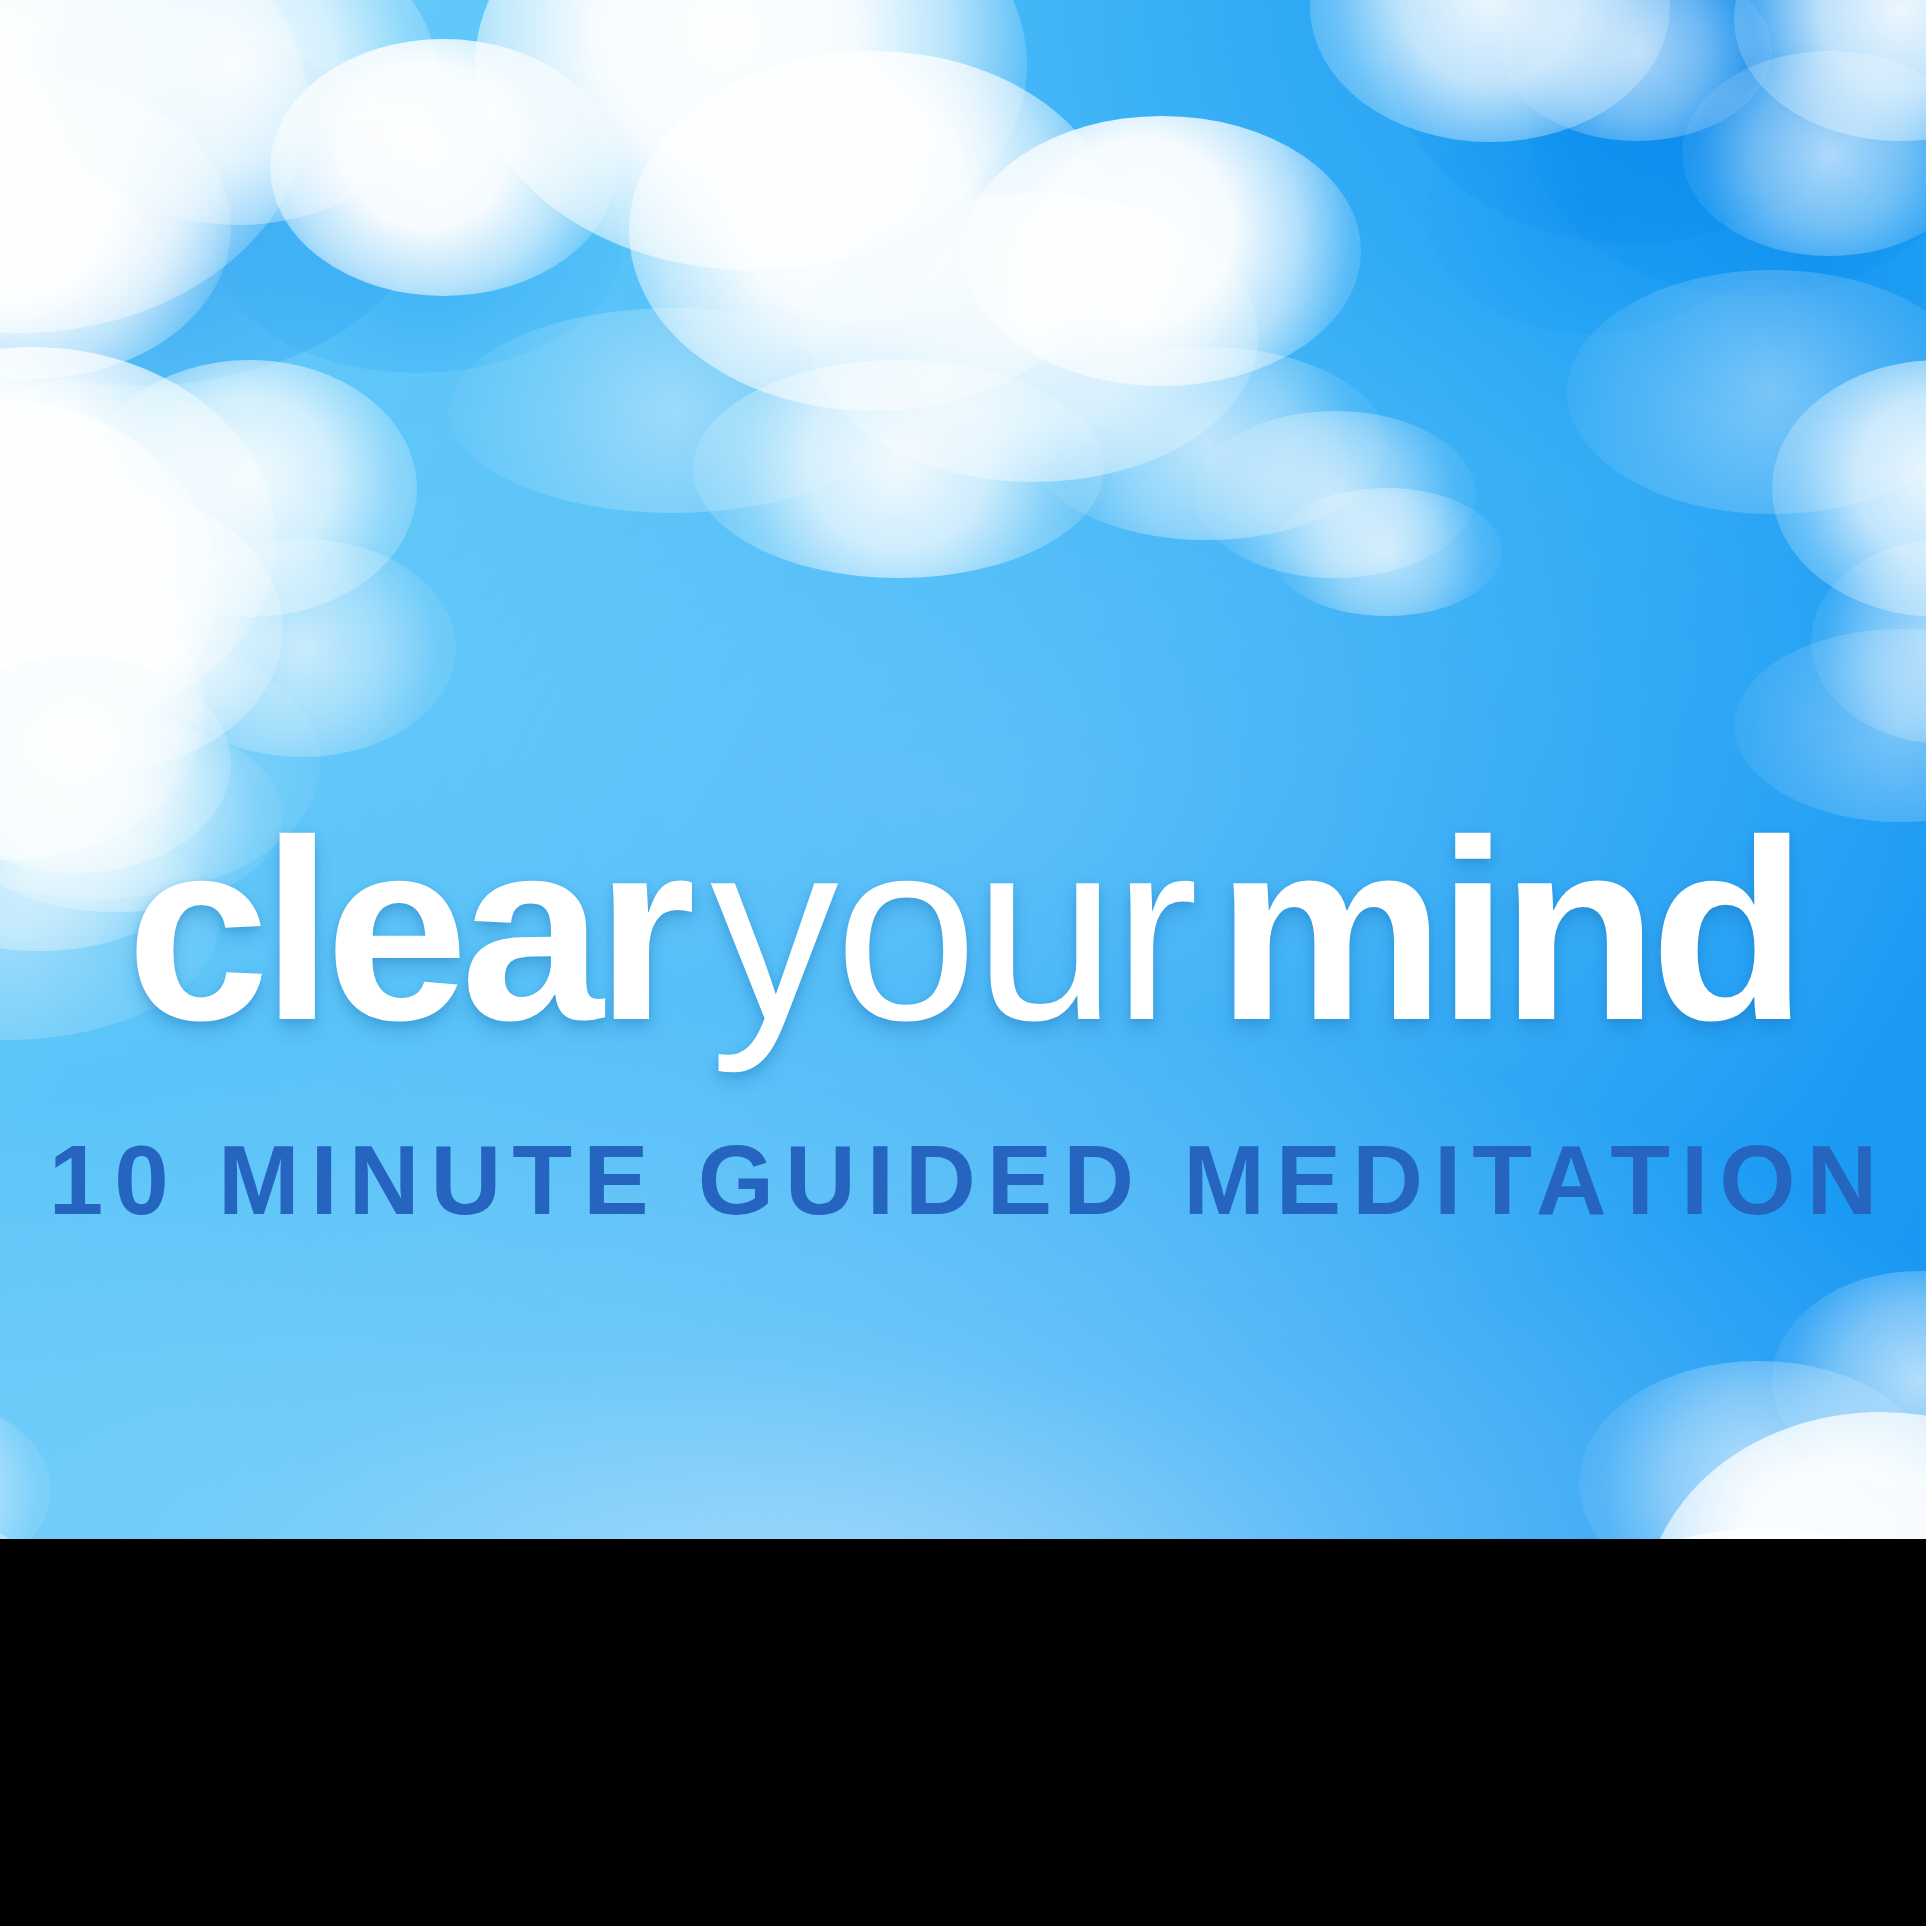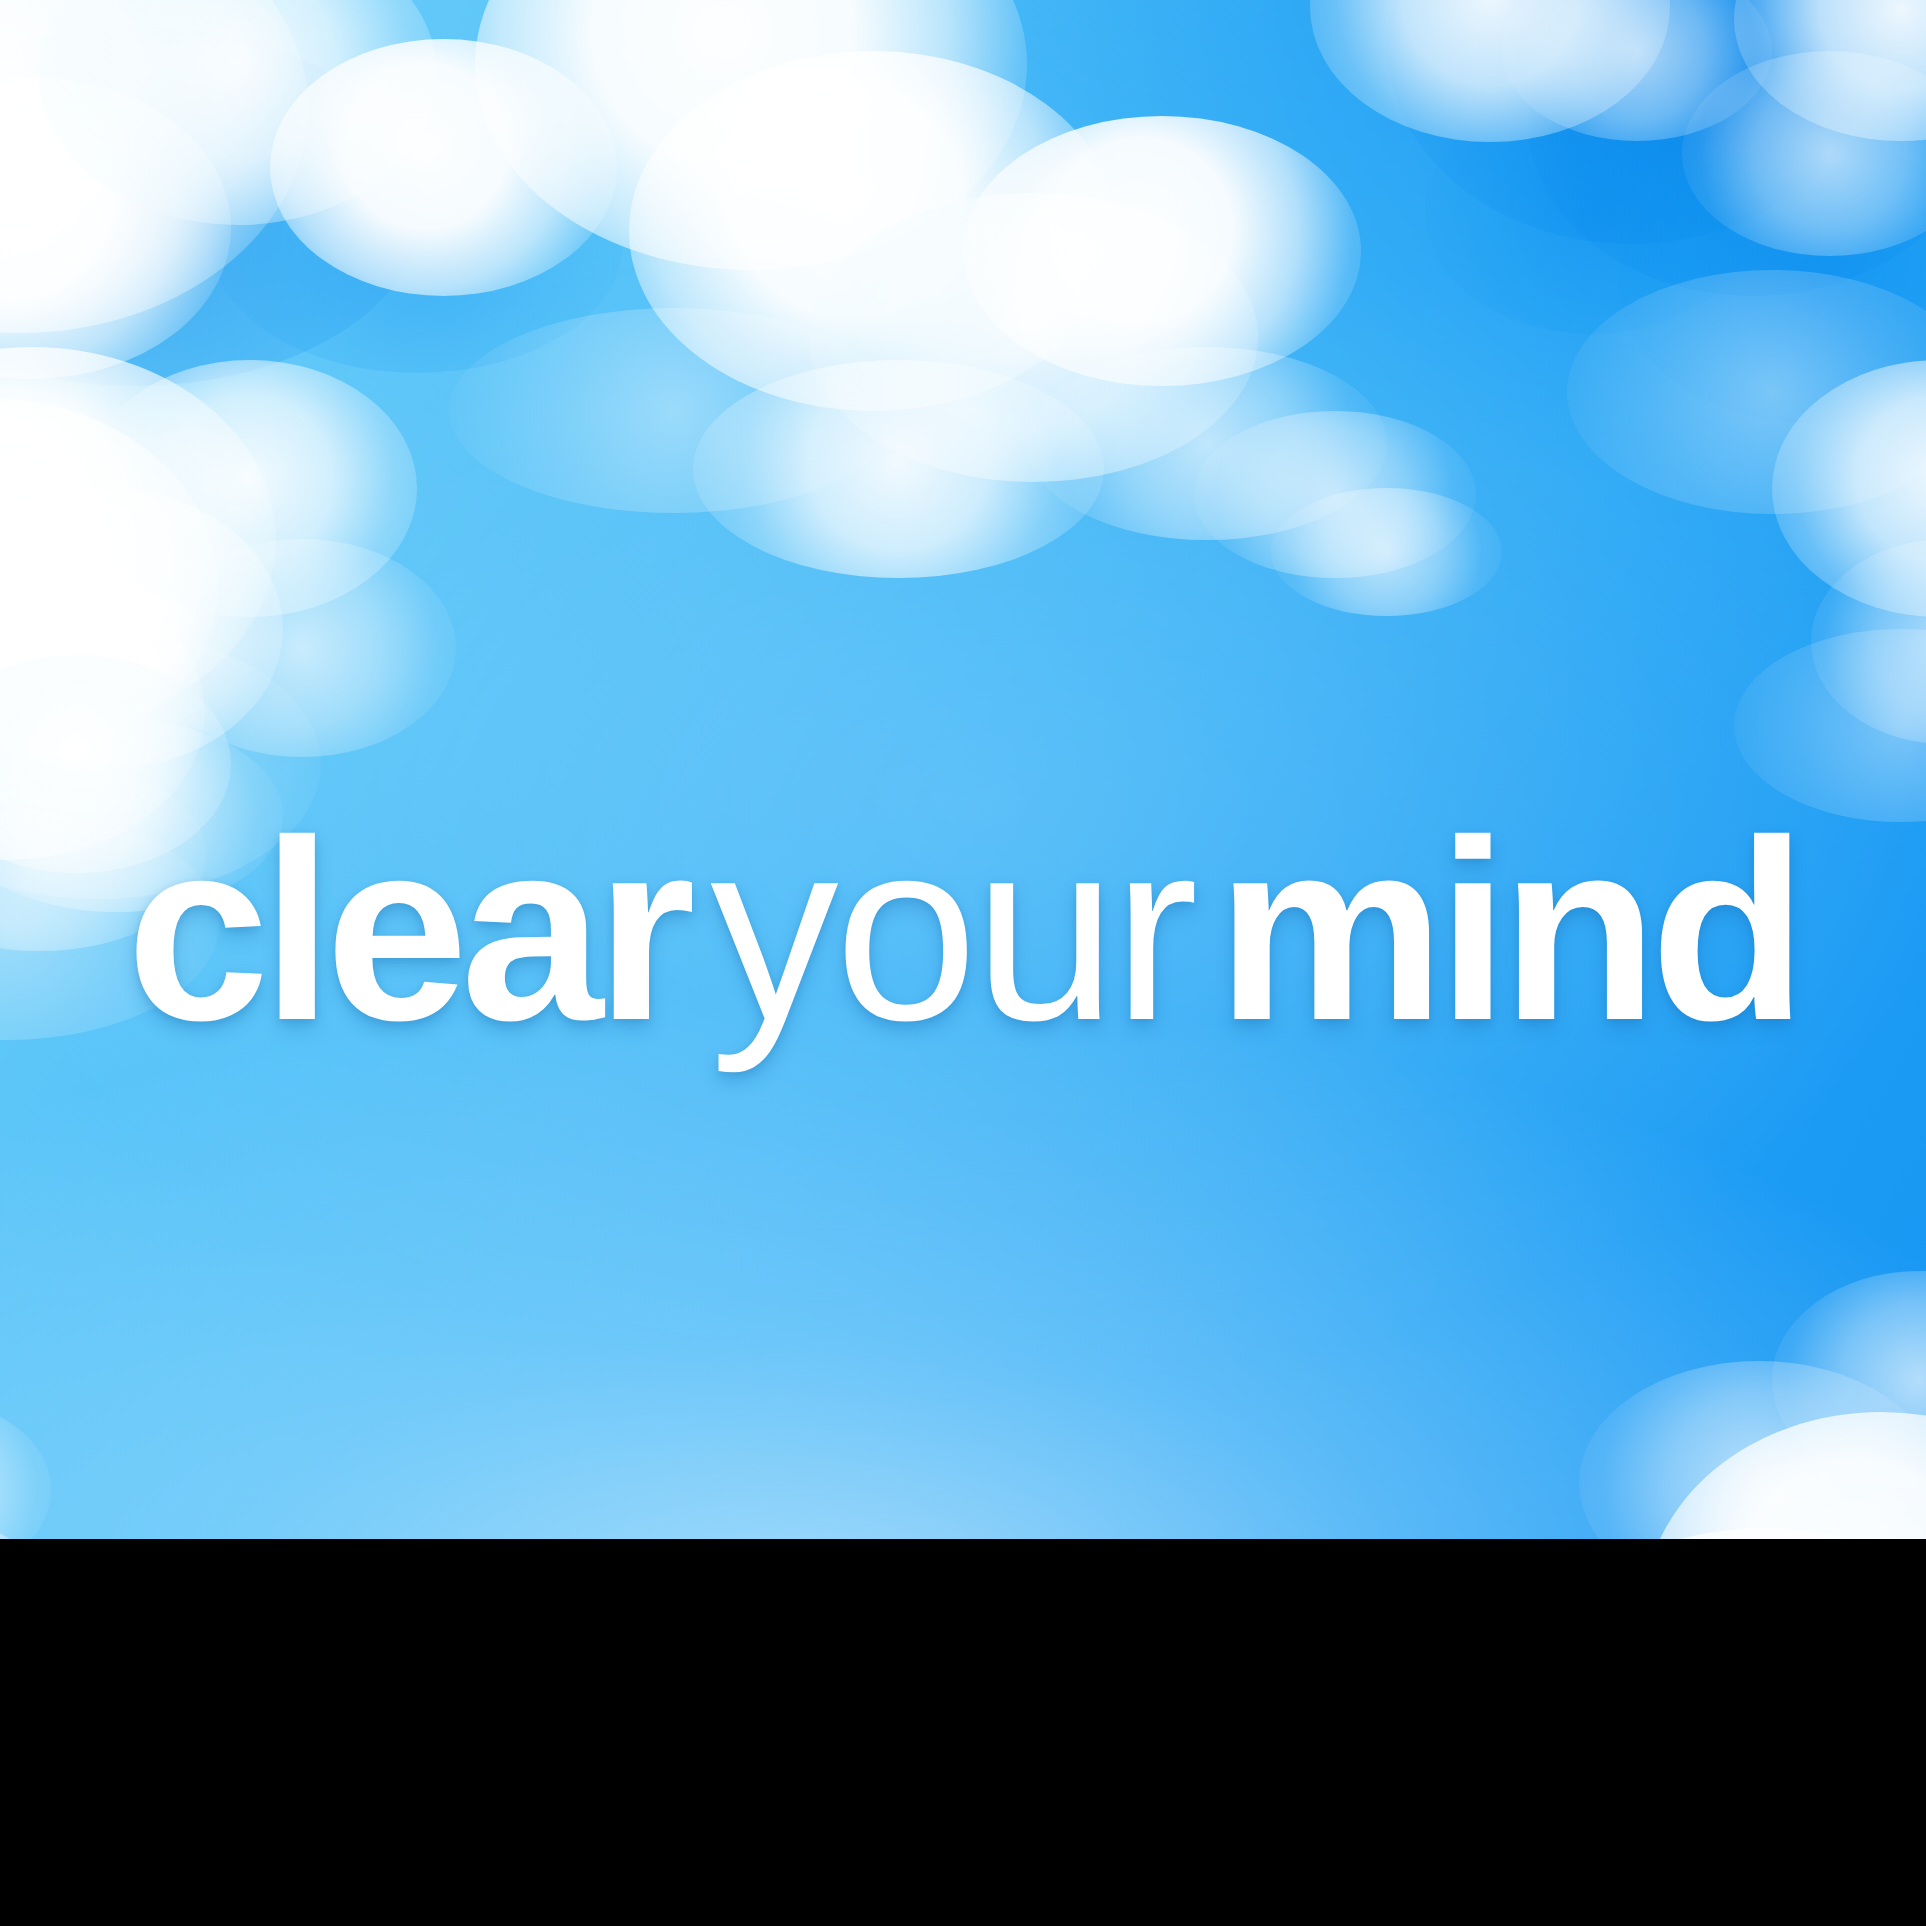--- a/index.html
+++ b/index.html
@@ -207,17 +207,18 @@
   </div>
 
   <div class="sky-vig"></div>
 
   <div class="text-wrap">
 
     <div class="title-line">
       <span class="t-bold">clear</span><span class="t-gap"></span><span class="t-light">your</span><span class="t-gap"></span><span class="t-bold">mind</span>
     </div>
 
+    <div class="subtitle-line">10 MINUTE GUIDED MEDITATION</div>
 
   </div>
 
 </div>
 
 
 </body></html>

